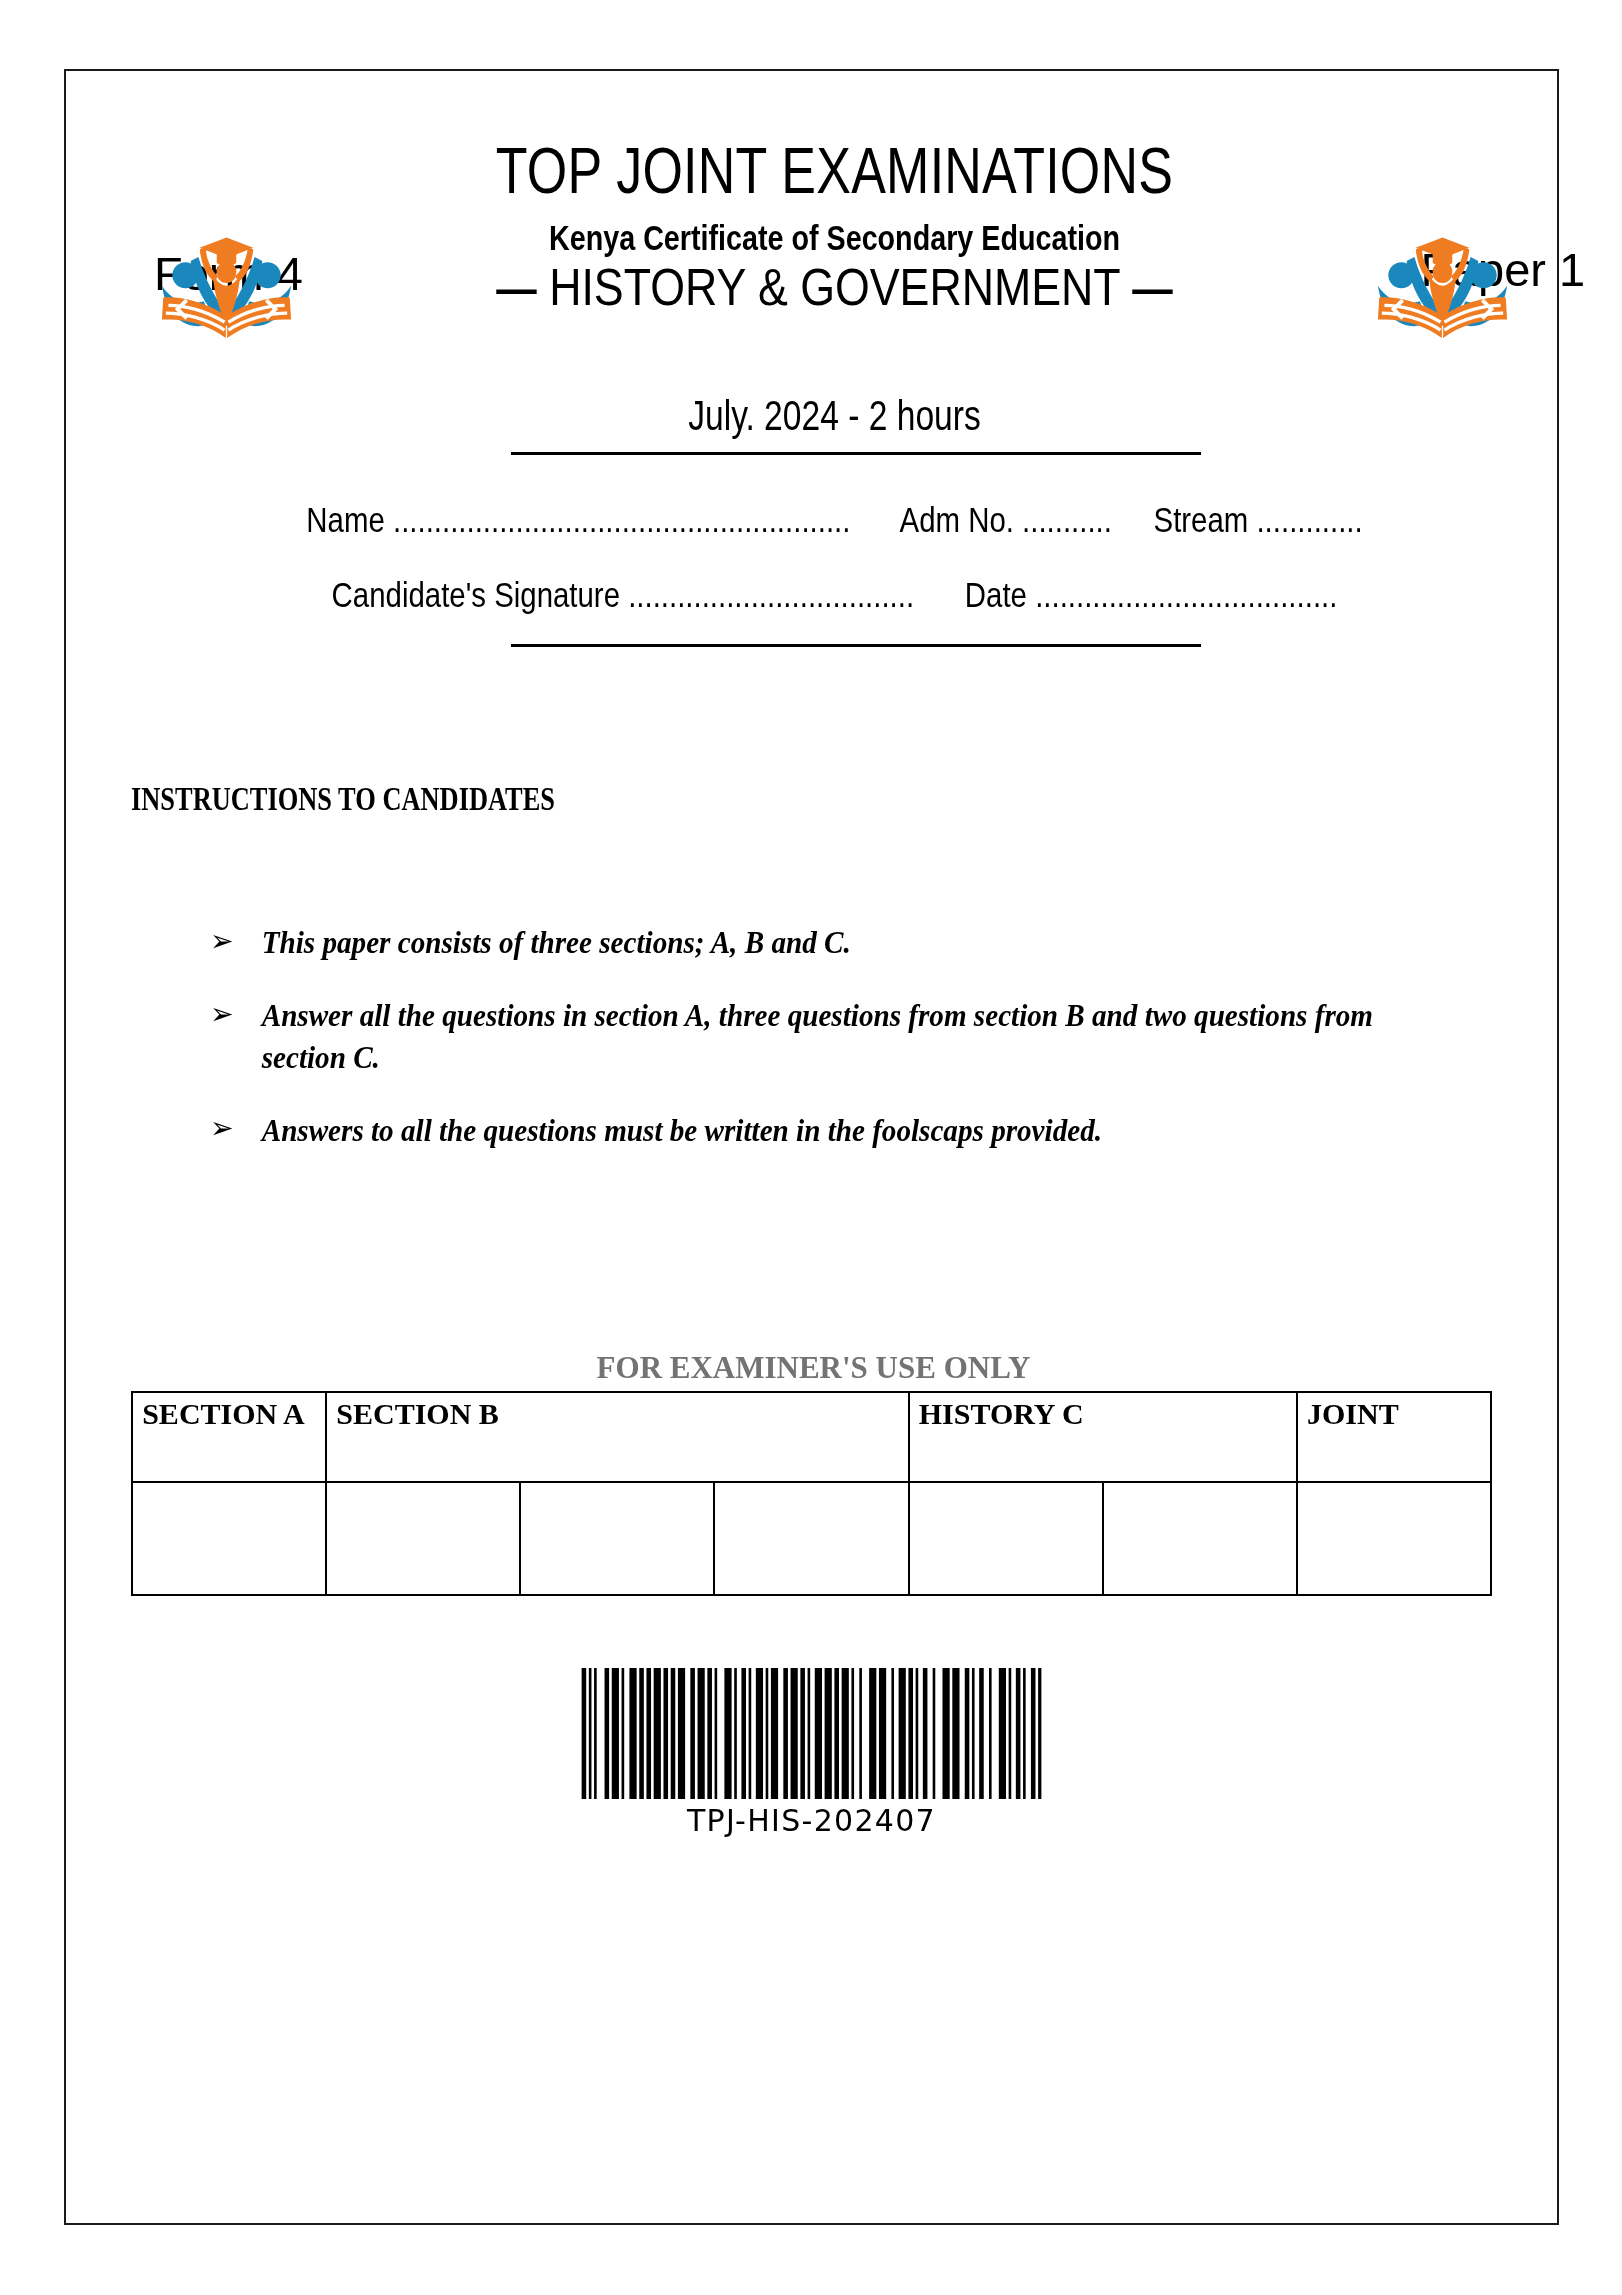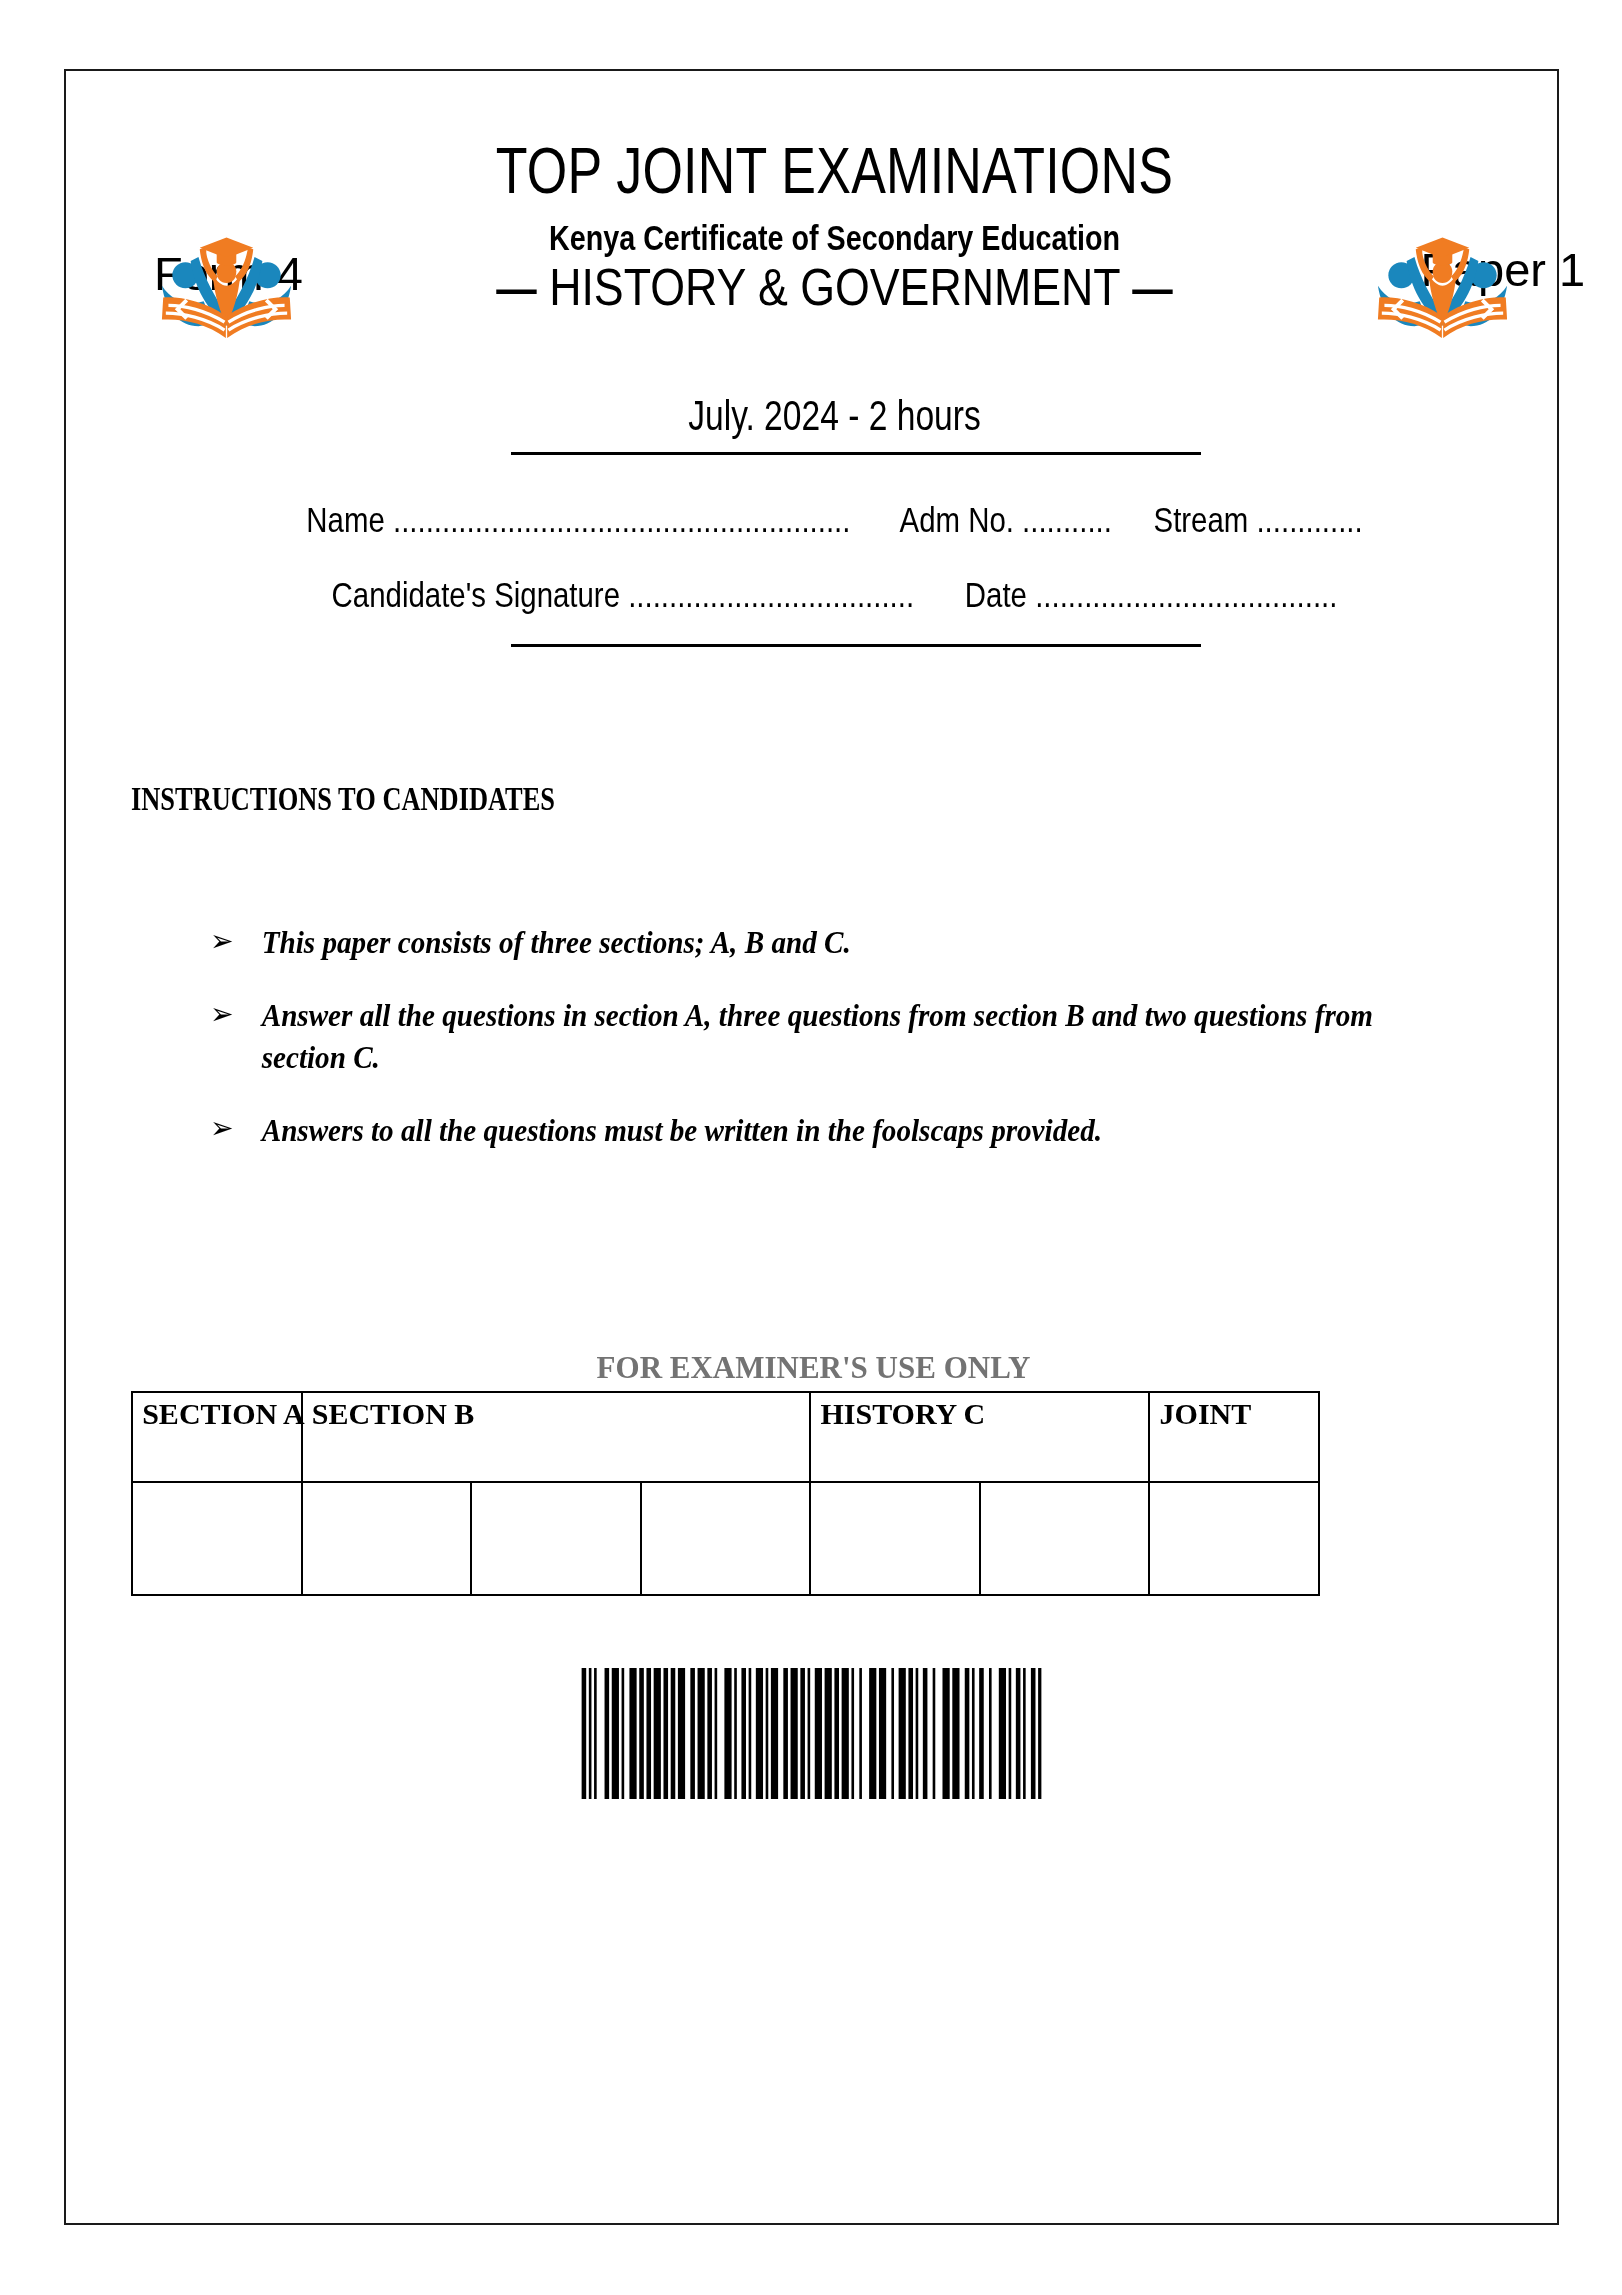--- a/index.html
+++ b/index.html
@@ -223,21 +223,21 @@
     font-family: "Liberation Serif", serif;
     font-weight: 700;
     font-size: 31px;
     color: #737373;
     white-space: nowrap;
   }
   .marks-table {
     position: absolute;
     left: 65px;
     top: 41px;
-    width: 1189px;
+    width: 1361px;
     border-collapse: collapse;
     table-layout: fixed;
   }
   .marks-table td {
     border: 2px solid #000;
     padding: 0;
   }
   .marks-table td.hdr {
     height: 65px;
     font-family: "Liberation Serif", serif;
@@ -471,16 +471,17 @@
         <rect x="611" y="0" width="7" height="200"></rect>
         <rect x="626" y="0" width="4" height="200"></rect>
         <rect x="641" y="0" width="11" height="200"></rect>
         <rect x="656" y="0" width="4" height="200"></rect>
         <rect x="667" y="0" width="7" height="200"></rect>
         <rect x="678" y="0" width="4" height="200"></rect>
         <rect x="690" y="0" width="7" height="200"></rect>
         <rect x="701" y="0" width="5" height="200"></rect>
       </g>
     </svg>
+    <div class="barcode-label">TPJ-HIS-202407</div>
   </div>
 
 </div>
 
 
 </body></html>

